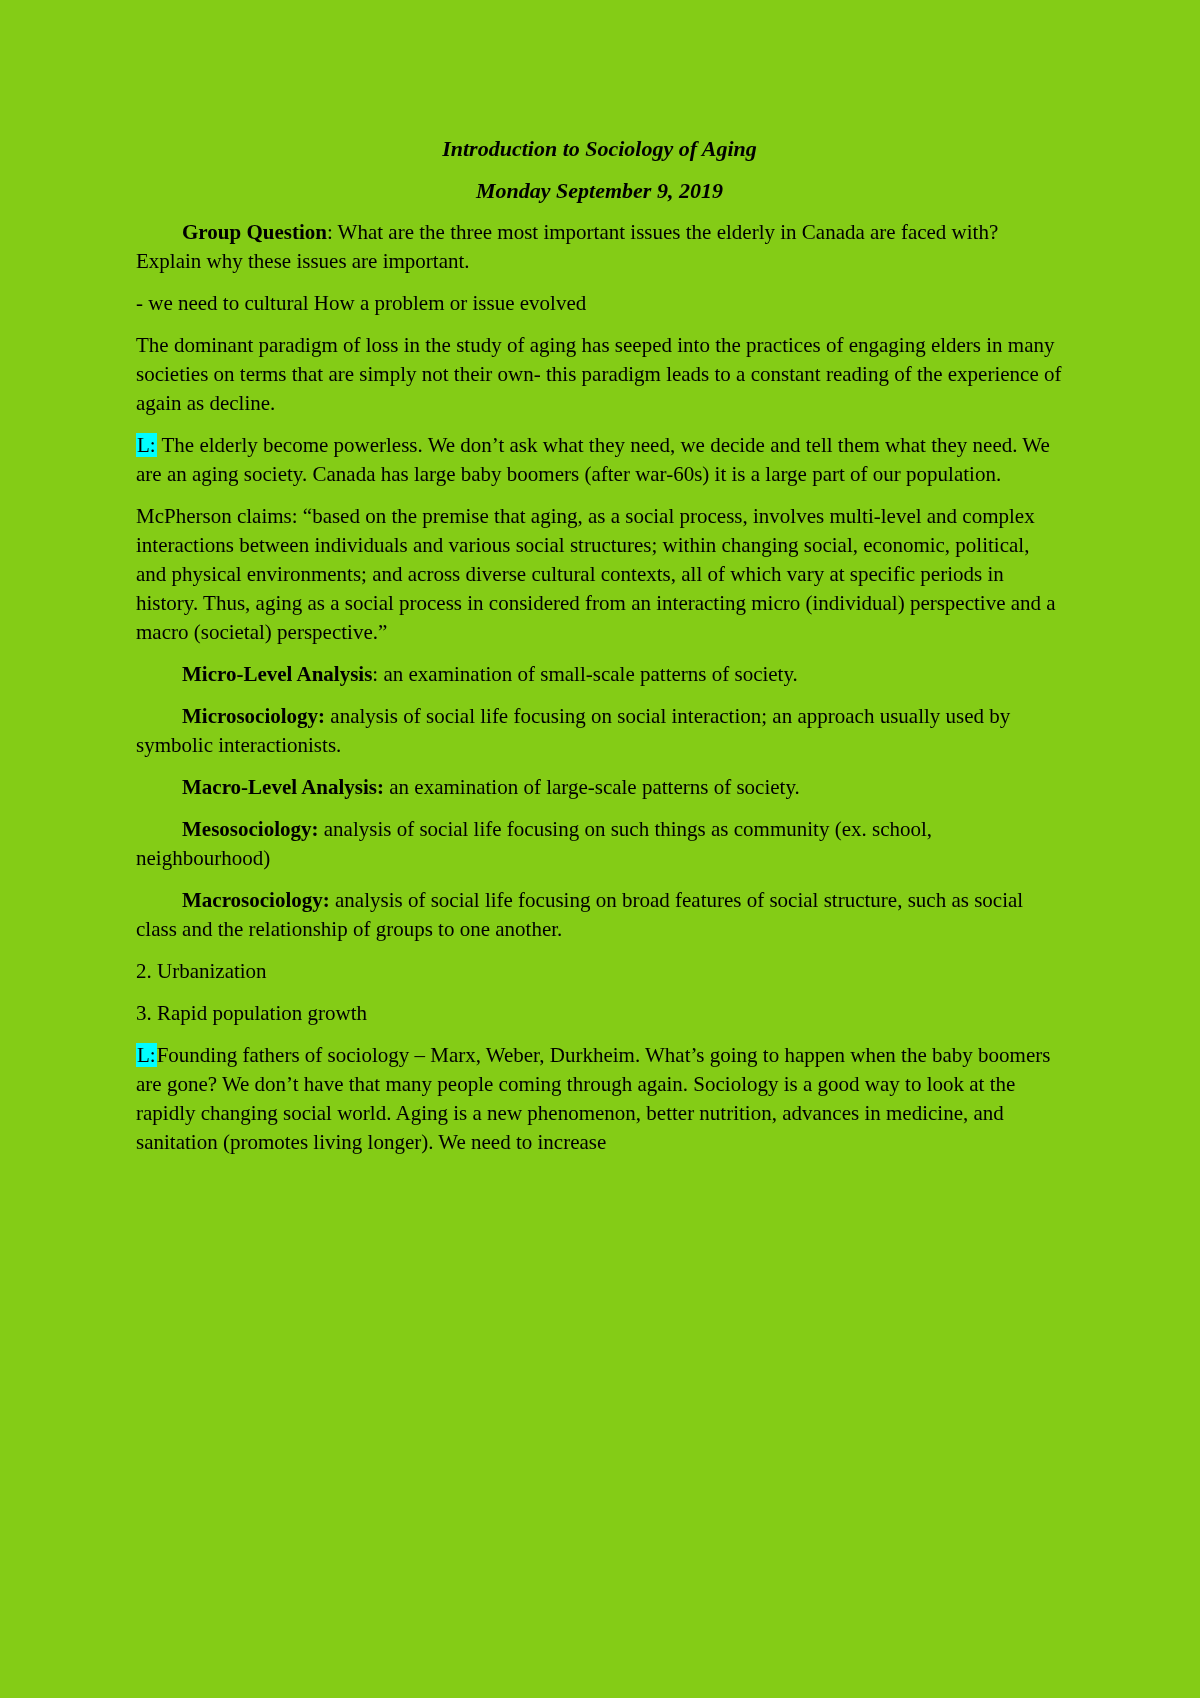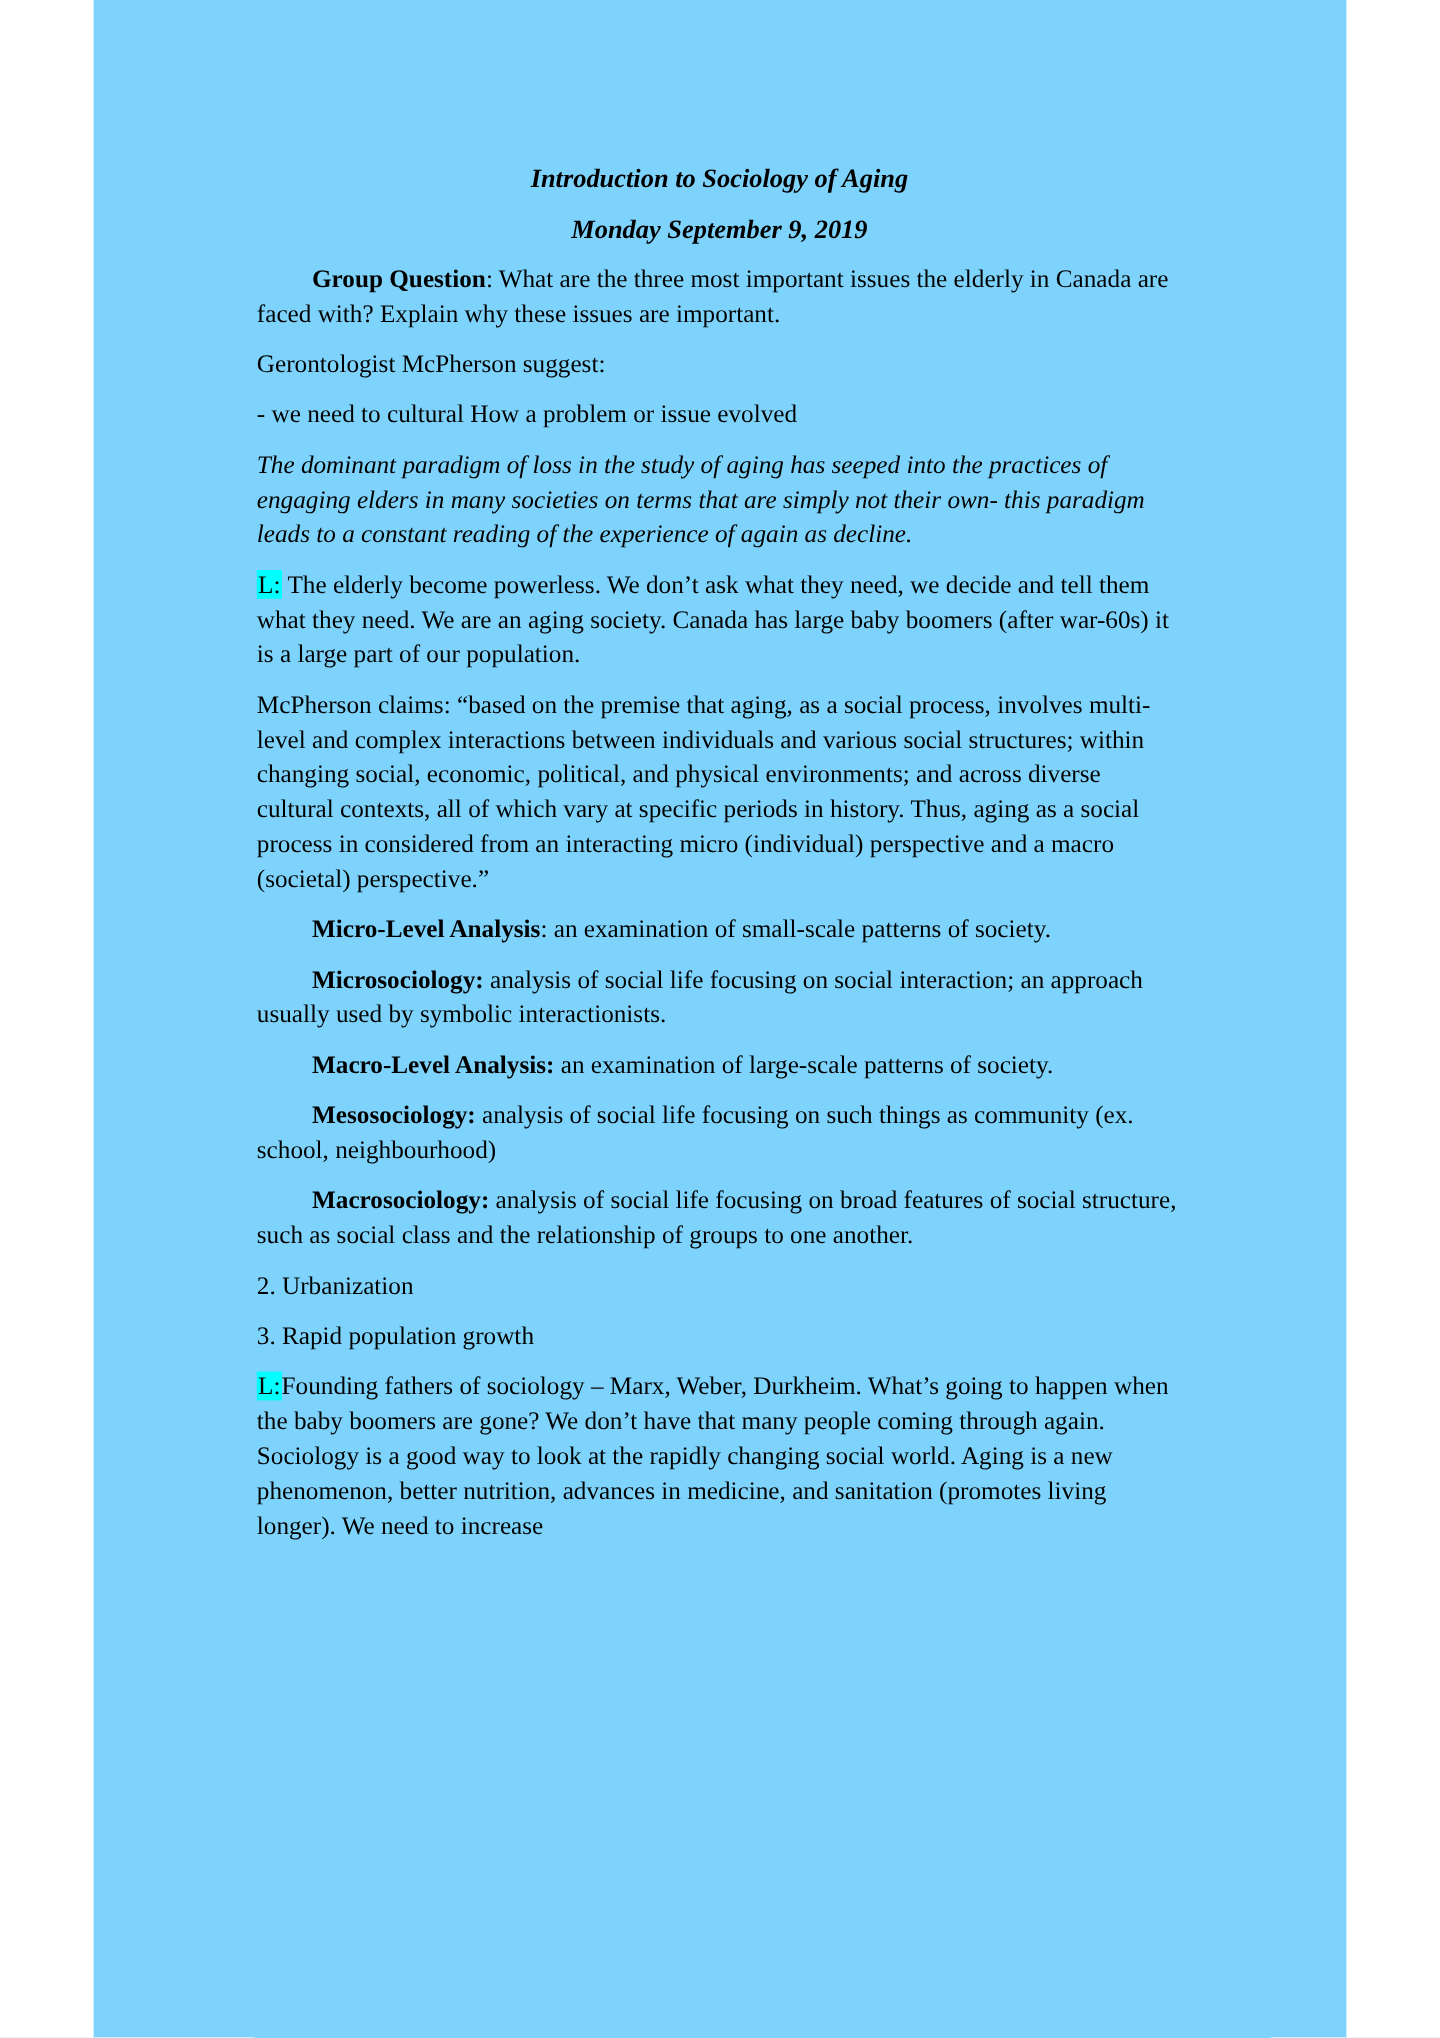--- a/index.html
+++ b/index.html
@@ -1,56 +1,55 @@
 <!DOCTYPE html>
 <html style="--hl: #00ffff;"><head>
 <meta charset="utf-8">
 <style>
   * { margin: 0; padding: 0; box-sizing: border-box; }
   html, body { background: #ffffff; }
   .page {
     position: relative;
-    width: 1044px;
+    width: 1200px;
     min-height: 1698px;
     margin: 0 auto;
-    background: #7dd3fc;
+    background: #84cc16;
     color: #000000;
     font-family: "Liberation Serif", "DejaVu Serif", serif;
     font-size: 21px;
     line-height: 29px;
     padding: 134px 137px 80px 136px;
   }
   .heading {
     text-align: center;
     font-weight: bold;
     font-style: italic;
     font-size: 22px;
     margin-bottom: 13px;
   }
   .para { margin-bottom: 13px; }
-  .italic-para { font-style: italic; }
+  .italic-para { }
   .bold-lead { font-weight: bold; margin-left: 46px; }
   mark.hl {
     background: var(--hl, #00ffff);
     color: #000000;
     padding: 0 1px;
   }
 </style>
 </head>
 <body>
 
 <div class="page">
 
   <div class="heading">Introduction to Sociology of Aging</div>
 
   <div class="heading">Monday September 9, 2019</div>
 
   <p class="para"><span class="bold-lead">Group Question</span><span>: What are the three most important issues the elderly in Canada are faced with? Explain why these issues are important.</span></p>
 
-  <p class="para">Gerontologist McPherson suggest:</p>
 
 
   <p class="para">- we need to cultural How a problem or issue evolved</p>
 
 
   <p class="para italic-para">The dominant paradigm of loss in the study of aging has seeped into the practices of engaging elders in many societies on terms that are simply not their own- this paradigm leads to a constant reading of the experience of again as decline.</p>
 
   <p class="para"><mark class="hl">L:</mark><span> The elderly become powerless. We don’t ask what they need, we decide and tell them what they need. We are an aging society. Canada has large baby boomers (after war-60s) it is a large part of our population.</span></p>
 
   <p class="para">McPherson claims: “based on the premise that aging, as a social process, involves multi-level and complex interactions between individuals and various social structures; within changing social, economic, political, and physical environments; and across diverse cultural contexts, all of which vary at specific periods in history. Thus, aging as a social process in considered from an interacting micro (individual) perspective and a macro (societal) perspective.”</p>

